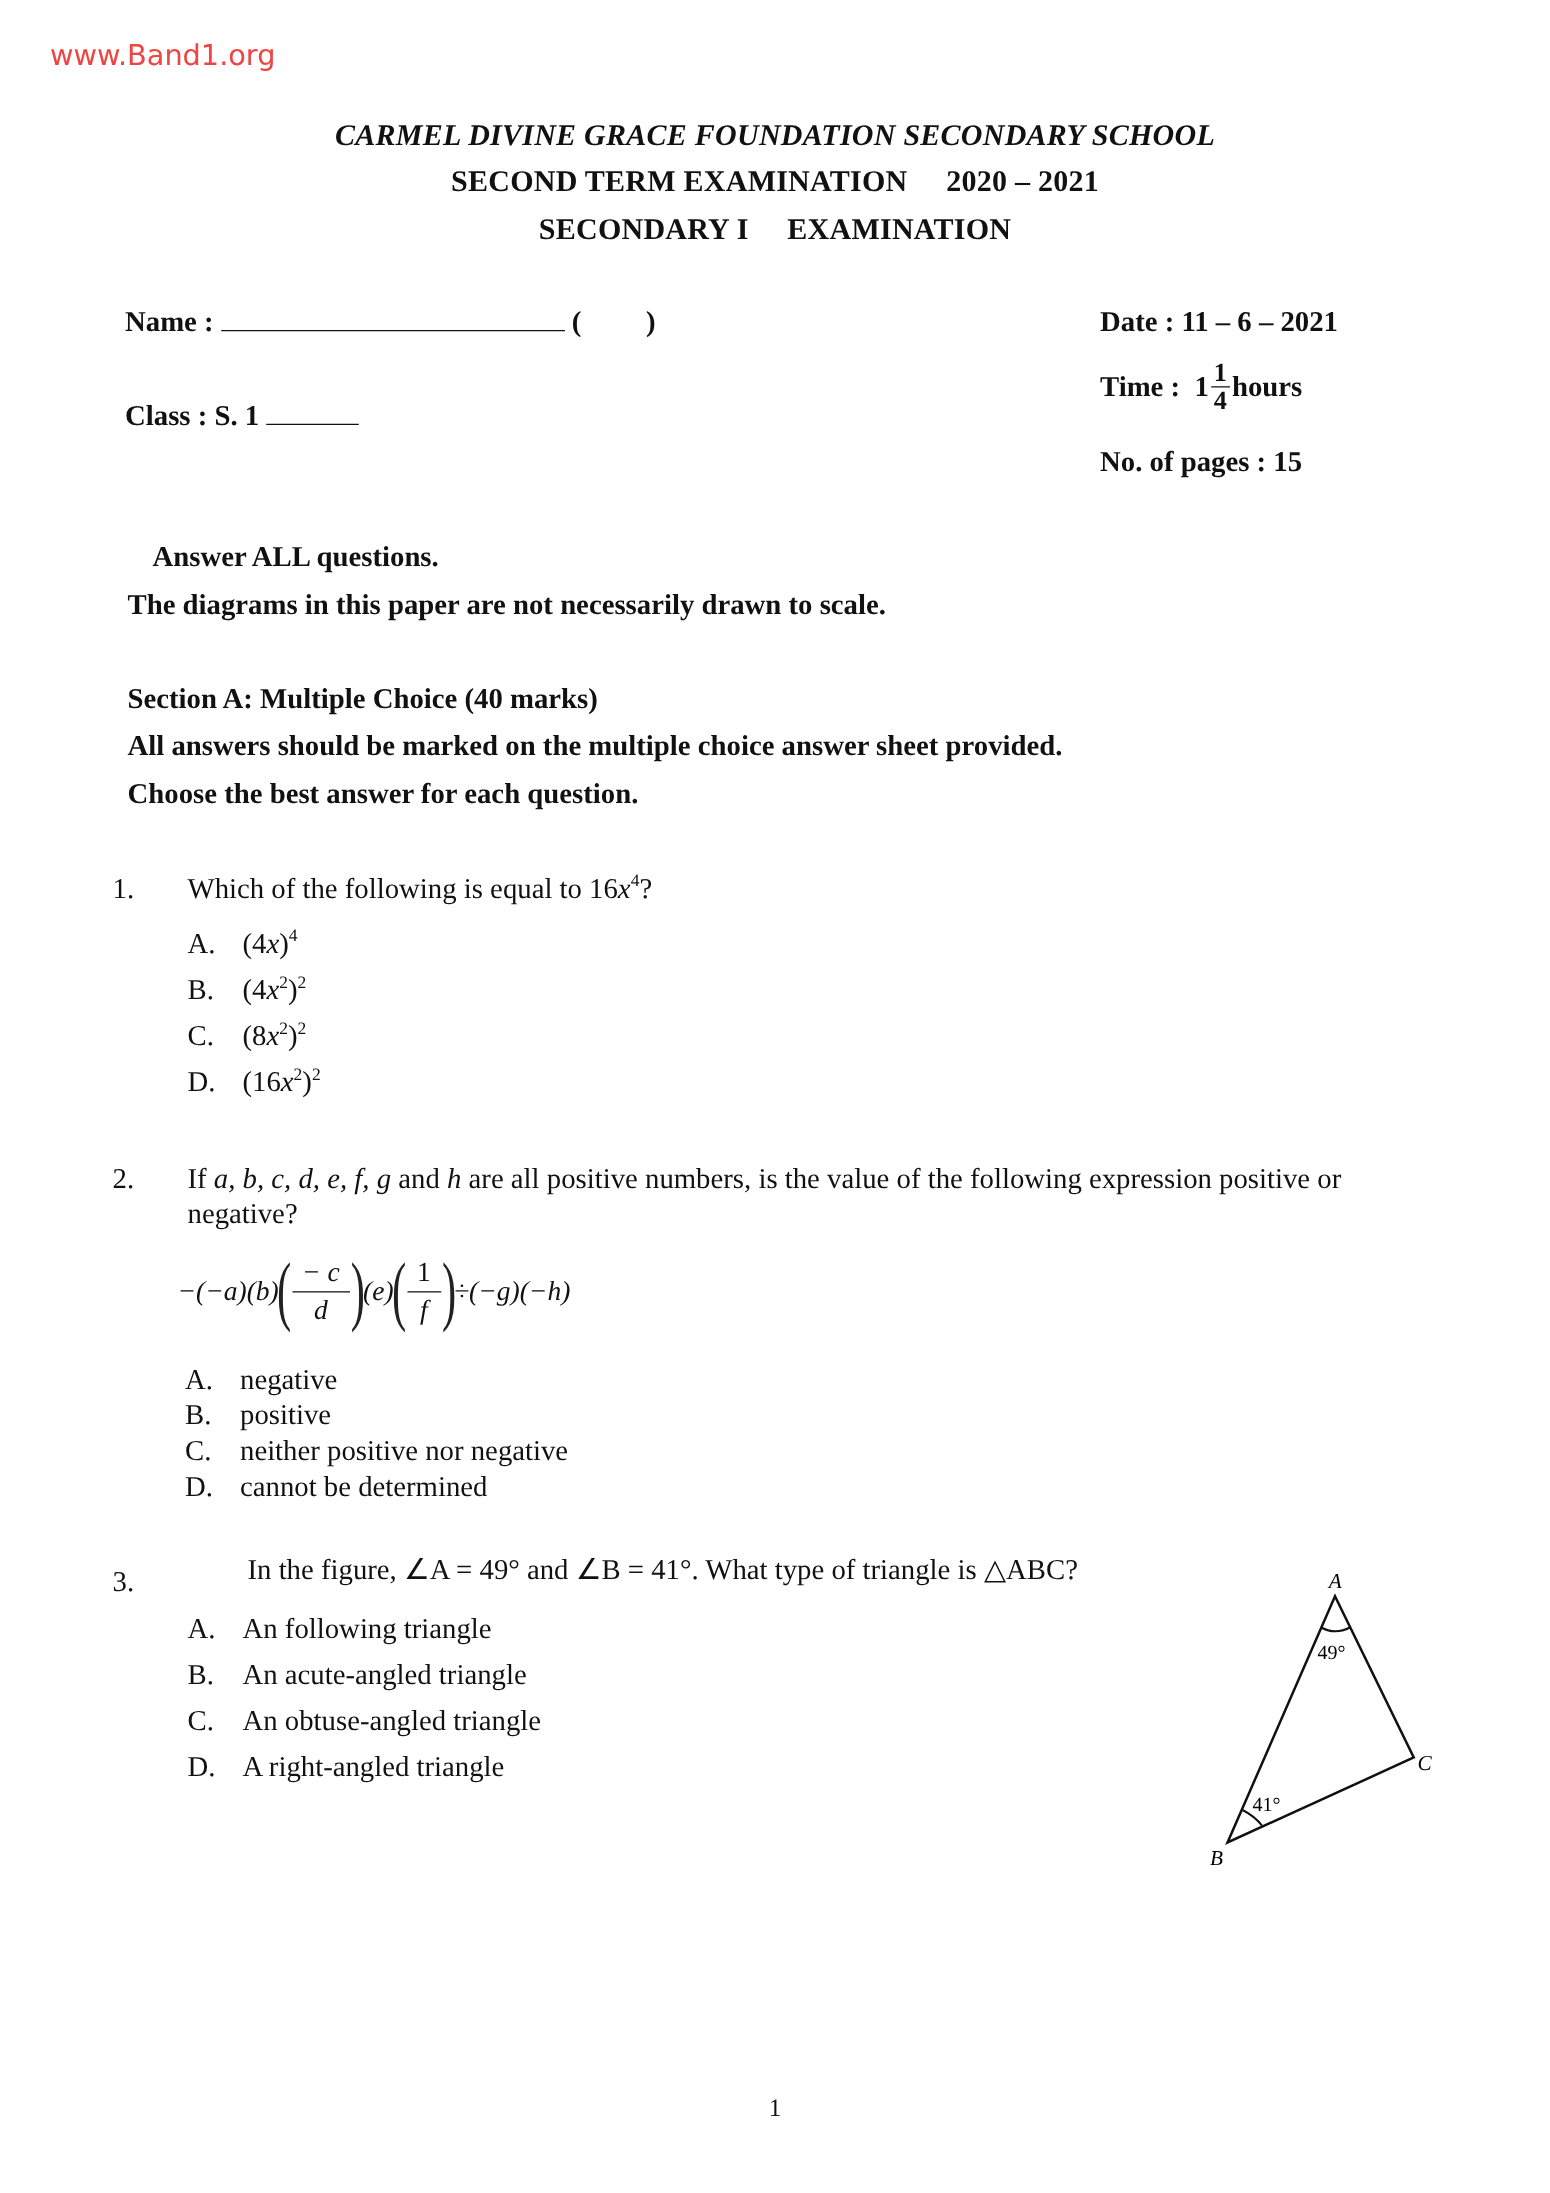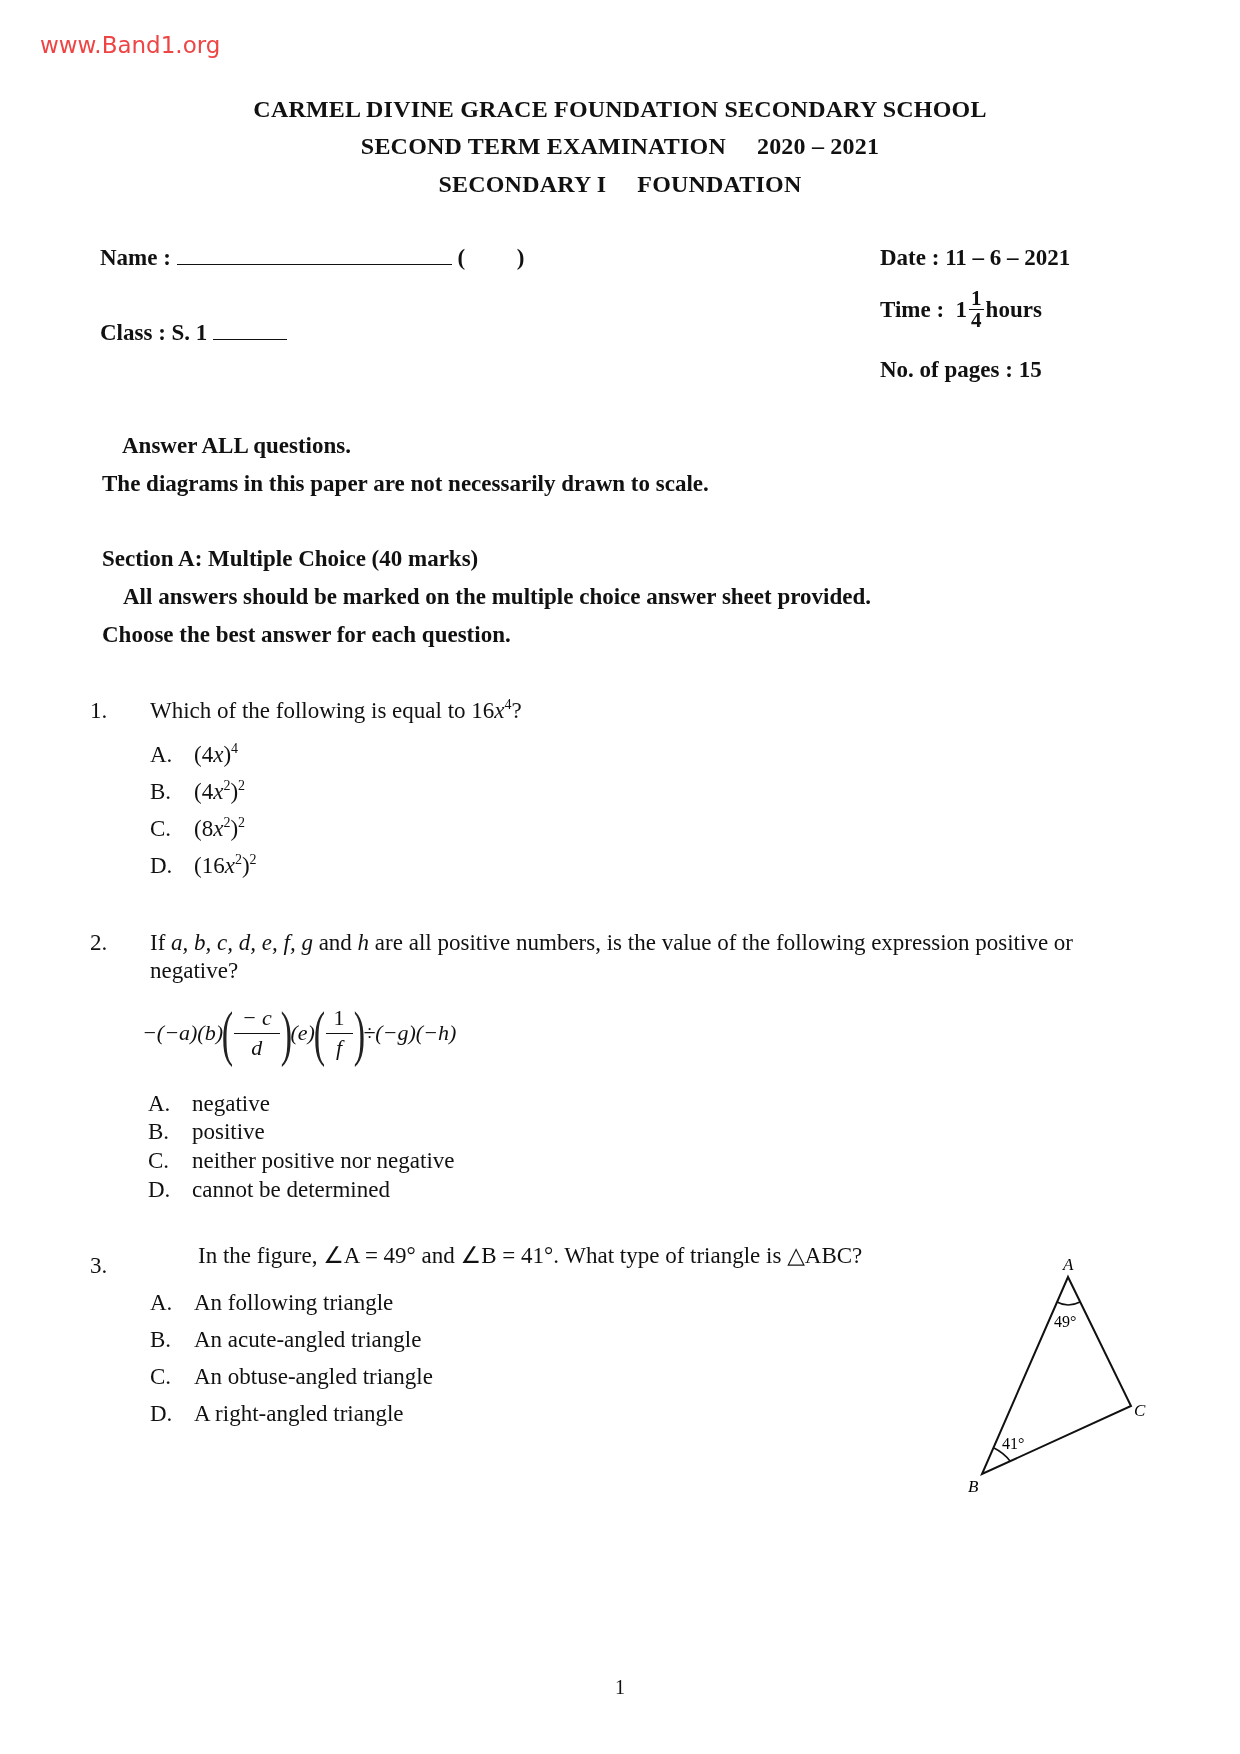--- a/index.html
+++ b/index.html
@@ -26,28 +26,28 @@
   .efrac .n { border-bottom: 1.5px solid #111; padding: 0 8px 2px 8px; }
   .efrac .d { padding-top: 2px; }
   .pageno { left: 0; width: 1240px; top: 1676px; text-align: center; font-size: 20px; }
   svg text { font-family: "Liberation Serif", serif; }
 </style>
 </head>
 <body>
 
 <div class="abs watermark">www.Band1.org</div>
 
-<div class="abs hdr" style="top:96px;">CARMEL DIVINE GRACE FOUNDATION SECONDARY SCHOOL</div>
+<div class="abs hdr" style="top:96px;font-style:italic;">CARMEL DIVINE GRACE FOUNDATION SECONDARY SCHOOL</div>
 <div class="abs hdr" style="top:133px;">
   <span>SECOND TERM EXAMINATION</span>&nbsp;&nbsp;&nbsp;&nbsp;
   <span>2020 – 2021</span>
 </div>
 <div class="abs hdr" style="top:171px;">
   <span>SECONDARY I</span>&nbsp;&nbsp;&nbsp;&nbsp;
-  <span>FOUNDATION</span>
+  <span>EXAMINATION</span>
 </div>
 
 <div class="abs info" style="left:100px; top:245px;">
   <span>Name :</span>
   <span class="blank-line" style="width:275px;"></span>
   <span style="white-space:pre;">(         )</span>
 </div>
 <div class="abs info" style="left:100px; top:320px;">
   <span>Class : S. 1</span>
   <span class="blank-line" style="width:74px;"></span>
@@ -68,21 +68,21 @@
 </div>
 <div class="abs info" style="left:880px; top:357px;">
   <span>No. of pages :</span>
   <span>15</span>
 </div>
 
 <div class="abs instr" style="top:433px;margin-left:20px;">Answer ALL questions.</div>
 <div class="abs instr" style="top:471px;">The diagrams in this paper are not necessarily drawn to scale.</div>
 
 <div class="abs instr" style="top:546px;">Section A: Multiple Choice (40 marks)</div>
-<div class="abs instr" style="top:584px;margin-left:21px;">All answers should be marked on the multiple choice answer sheet provided.</div>
+<div class="abs instr" style="top:584px;">All answers should be marked on the multiple choice answer sheet provided.</div>
 <div class="abs instr" style="top:622px;">Choose the best answer for each question.</div>
 
 <div>
   <div class="abs q qnum" style="top:698px;">1.</div>
   <div class="abs q qtext" style="top:698px;">
     <span>Which of the following is equal to 16</span><i>x</i><sup>4</sup><span>?</span>
   </div>
   <div class="abs opt" style="top:742px;">
     <span class="lbl">A.</span><span>(4</span><i>x</i><span>)</span><sup>4</sup>
   </div>

